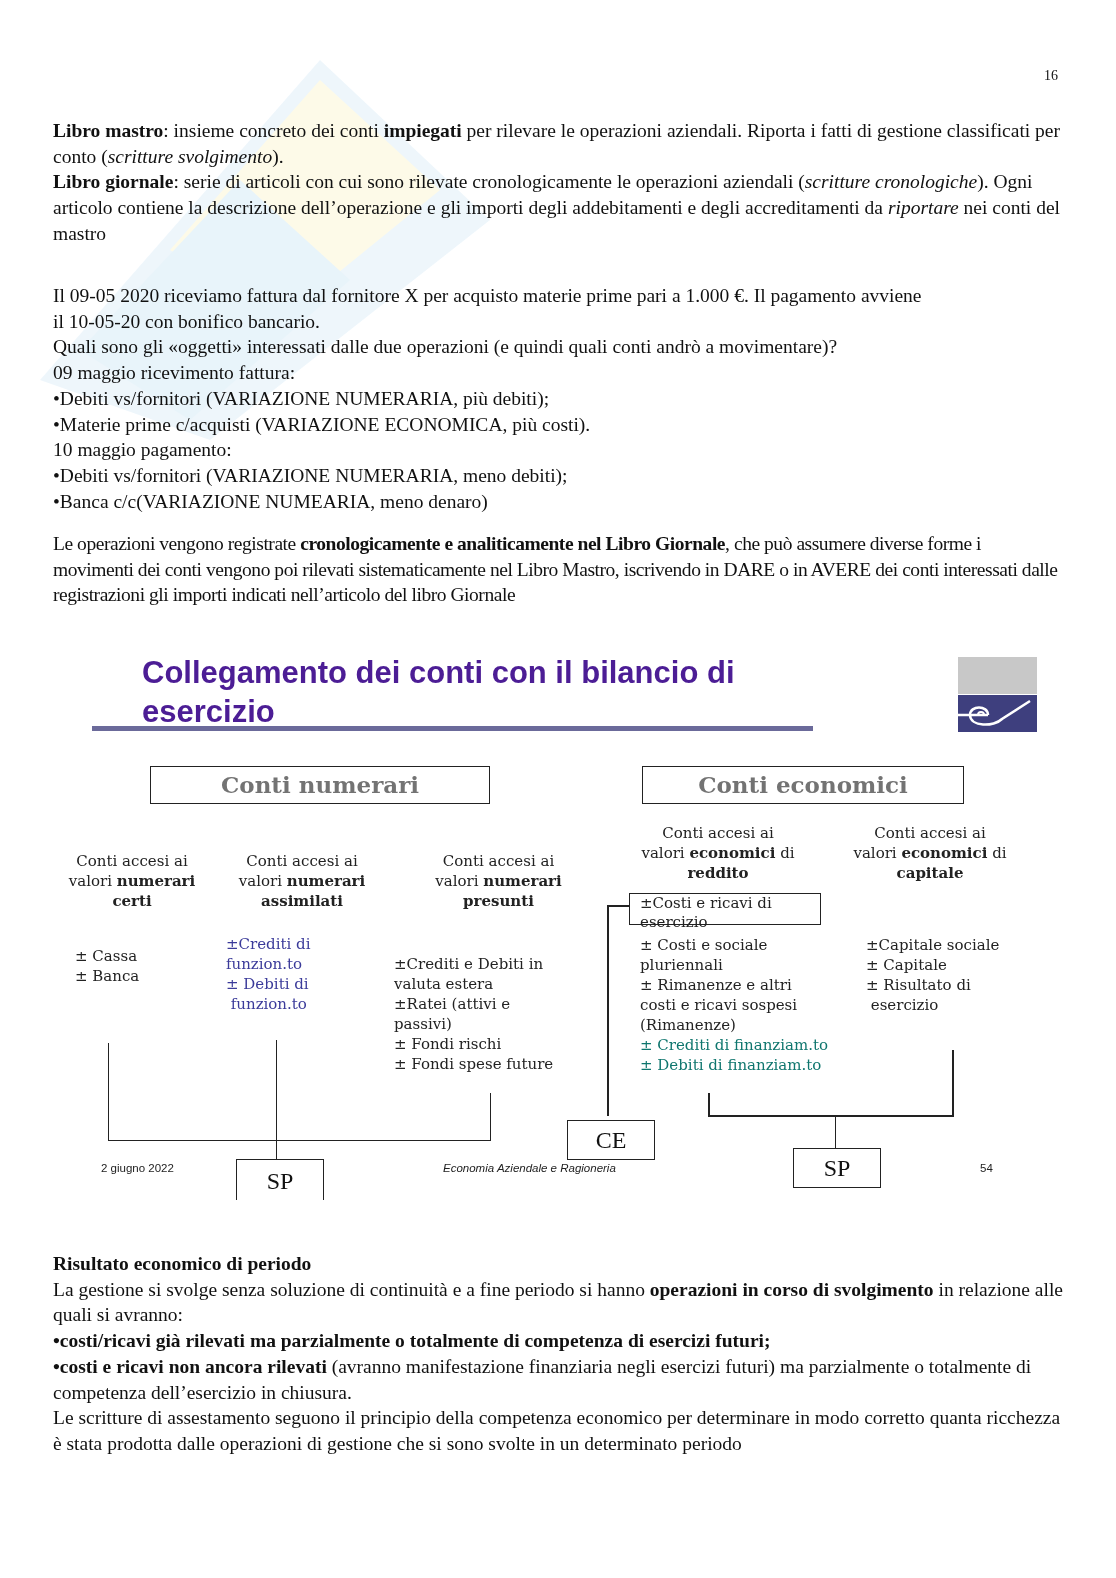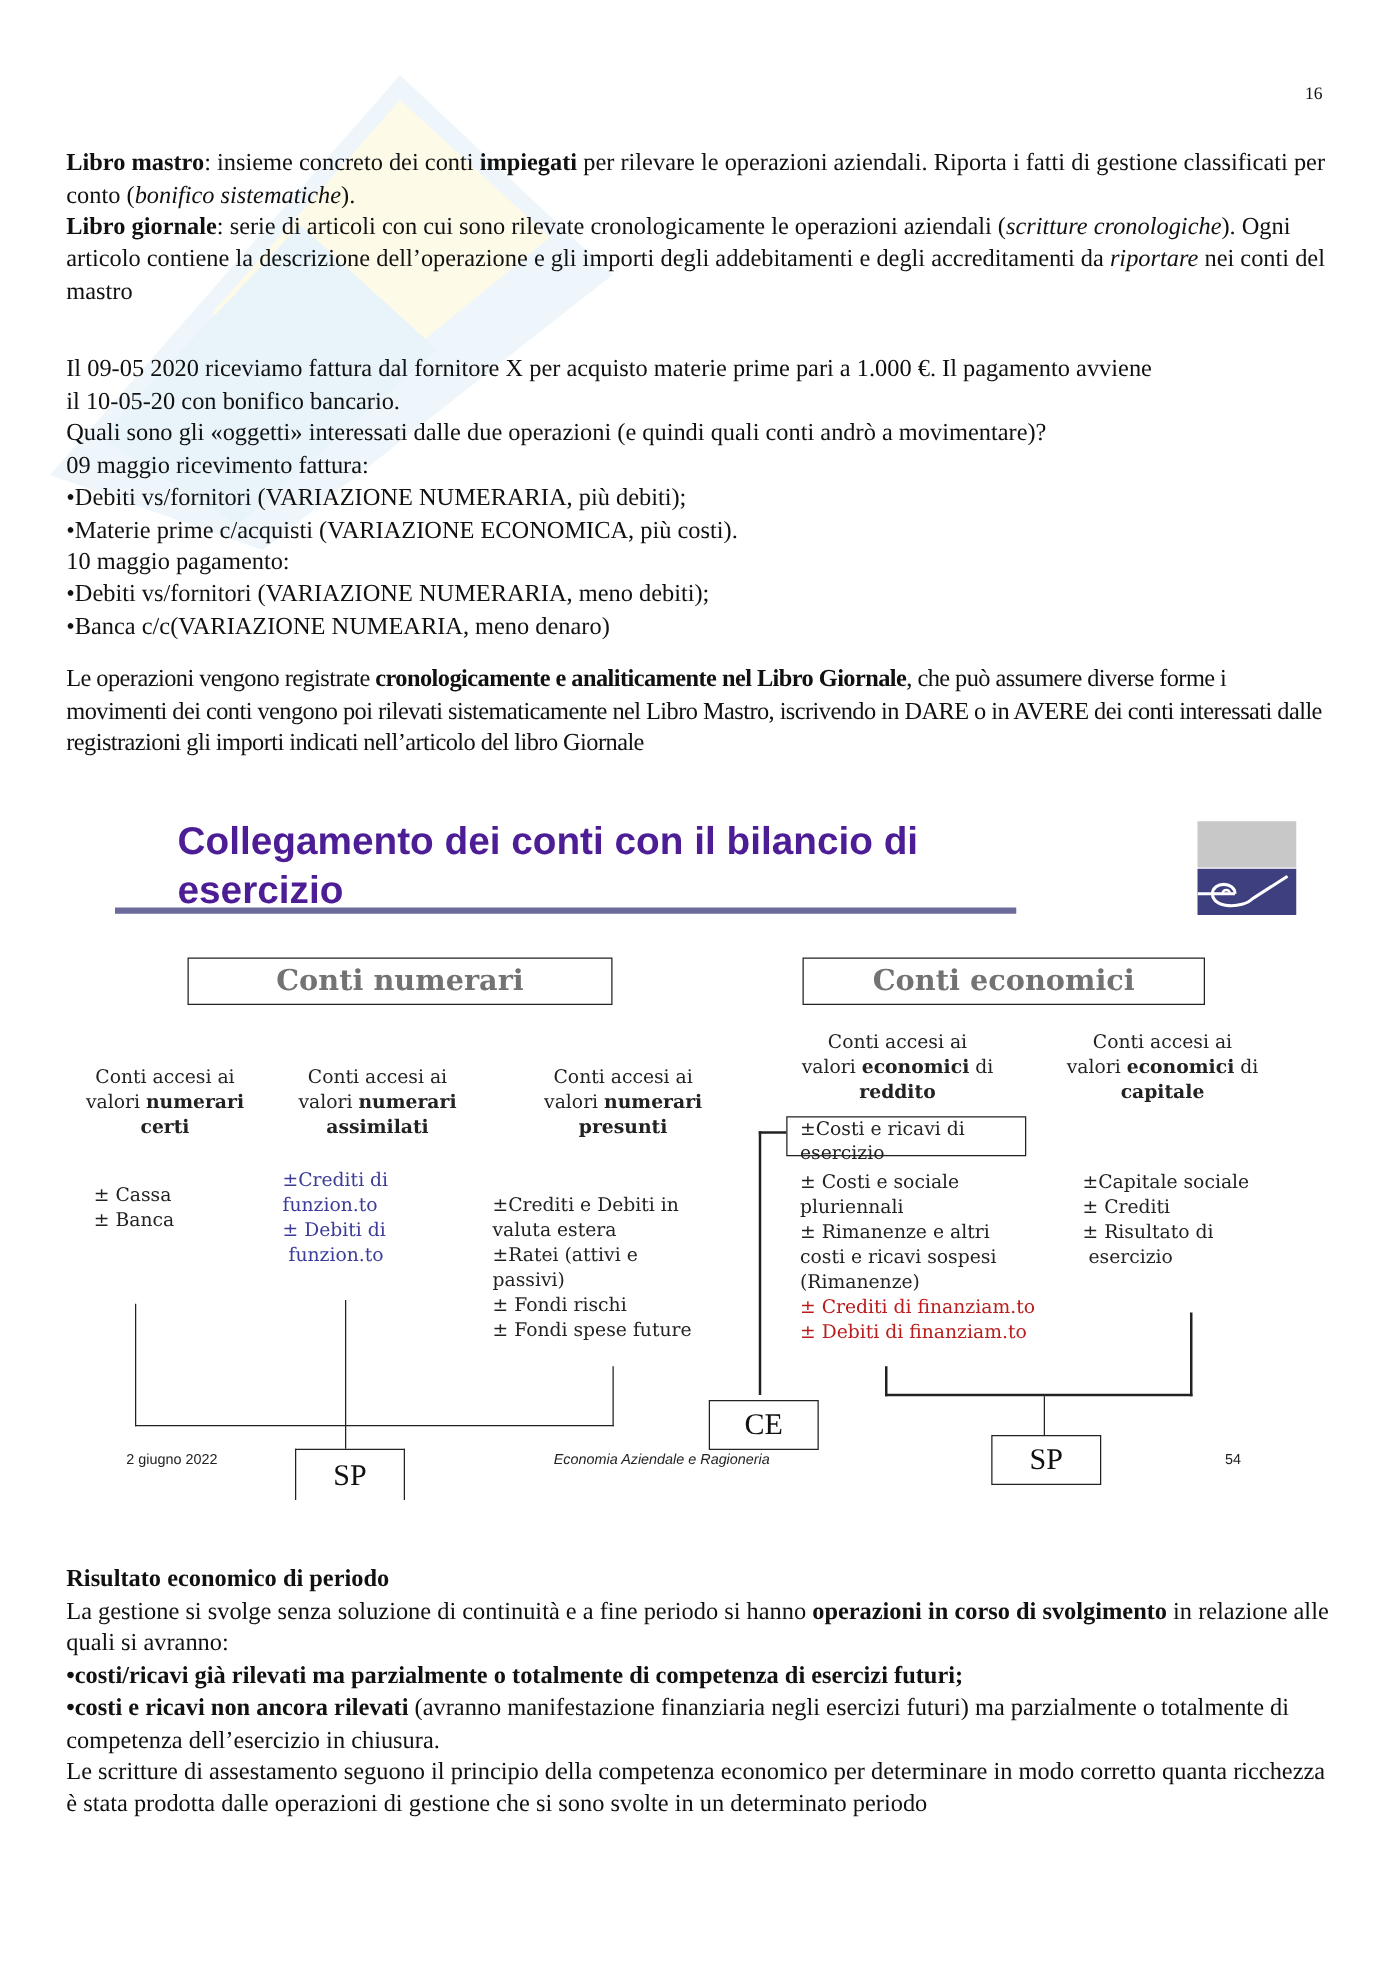--- a/index.html
+++ b/index.html
@@ -40,21 +40,21 @@
   .col {
     position: absolute; text-align: center;
     font-family: "DejaVu Serif", serif; font-size: 15px; line-height: 20px; color: #222;
   }
   .col b { font-weight: bold; }
   .items {
     position: absolute; font-family: "DejaVu Serif", serif; font-size: 15px; line-height: 20px; color: #222;
   }
   .items div { white-space: nowrap; }
   .blue { color: #3b3b9a; }
-  .red { color: #b91c1c; }
+  .red { color: #0f766e; }
   .smallbox {
     position: absolute; border: 1.5px solid #222; text-align: center;
     font-family: "Liberation Serif", serif; font-size: 24px; color: #111; background: #fff;
   }
   .footer-small {
     position: absolute; font-family: "Liberation Sans", "DejaVu Sans", sans-serif; font-size: 11.5px; color: #222;
   }
   .line { position: absolute; background: #222; }
 </style>
 </head>
@@ -62,21 +62,21 @@
 
 <svg class="watermark" viewBox="0 0 500 420">
   <path d="M20 360 L300 40 L470 200 L190 420 Z" fill="#cfe6f5"></path>
   <path d="M150 230 L300 60 L420 170 L260 300 Z" fill="#fbf3c0"></path>
   <path d="M60 330 L220 160 L330 260 L170 400 Z" fill="#bfe0f2"></path>
 </svg>
 
 <div class="page-number">16</div>
 
 <p class="para" style="top:118px;">
-  <b>Libro mastro</b><span>: insieme concreto dei conti </span><b>impiegati</b><span> per rilevare le operazioni aziendali. Riporta i fatti di gestione classificati per conto (</span><i>bonifico sistematiche</i><span>).</span><br>
+  <b>Libro mastro</b><span>: insieme concreto dei conti </span><b>impiegati</b><span> per rilevare le operazioni aziendali. Riporta i fatti di gestione classificati per conto (</span><i>scritture svolgimento</i><span>).</span><br>
   <b>Libro giornale</b><span>: serie di articoli con cui sono rilevate cronologicamente le operazioni aziendali (</span><i>scritture cronologiche</i><span>). Ogni articolo contiene la descrizione dell’operazione e gli importi degli addebitamenti e degli accreditamenti da </span><i>riportare</i><span> nei conti del mastro</span>
 </p>
 
 <div class="para" style="top:283px;">
   <div>Il 09-05 2020 riceviamo fattura dal fornitore X per acquisto materie prime pari a 1.000 €. Il pagamento avviene</div>
   <div>il 10-05-20 con bonifico bancario.</div>
   <div>Quali sono gli «oggetti» interessati dalle due operazioni (e quindi quali conti andrò a movimentare)?</div>
   <div>09 maggio ricevimento fattura:</div>
   <div>•Debiti vs/fornitori (VARIAZIONE NUMERARIA, più debiti);</div>
   <div>•Materie prime c/acquisti (VARIAZIONE ECONOMICA, più costi).</div>
@@ -160,21 +160,21 @@
     <div>± Costi e sociale</div>
     <div>pluriennali</div>
     <div>± Rimanenze e altri</div>
     <div>costi e ricavi sospesi</div>
     <div>(Rimanenze)</div>
     <div class="red">± Crediti di finanziam.to</div>
     <div class="red">± Debiti di finanziam.to</div>
   </div>
   <div class="items" style="left:866px; top:935px;">
     <div>±Capitale sociale</div>
-    <div>± Crediti</div>
+    <div>± Capitale</div>
     <div>± Risultato di</div>
     <div style="white-space:pre;"> esercizio</div>
   </div>
 
   <div class="line" style="left:108px; top:1043px; width:1px; height:98px;"></div>
   <div class="line" style="left:276px; top:1040px; width:1px; height:120px;"></div>
   <div class="line" style="left:490px; top:1093px; width:1px; height:48px;"></div>
   <div class="line" style="left:108px; top:1140px; width:383px; height:1px;"></div>
 
   <div class="line" style="left:607px; top:905px; width:22px; height:2px;"></div>

